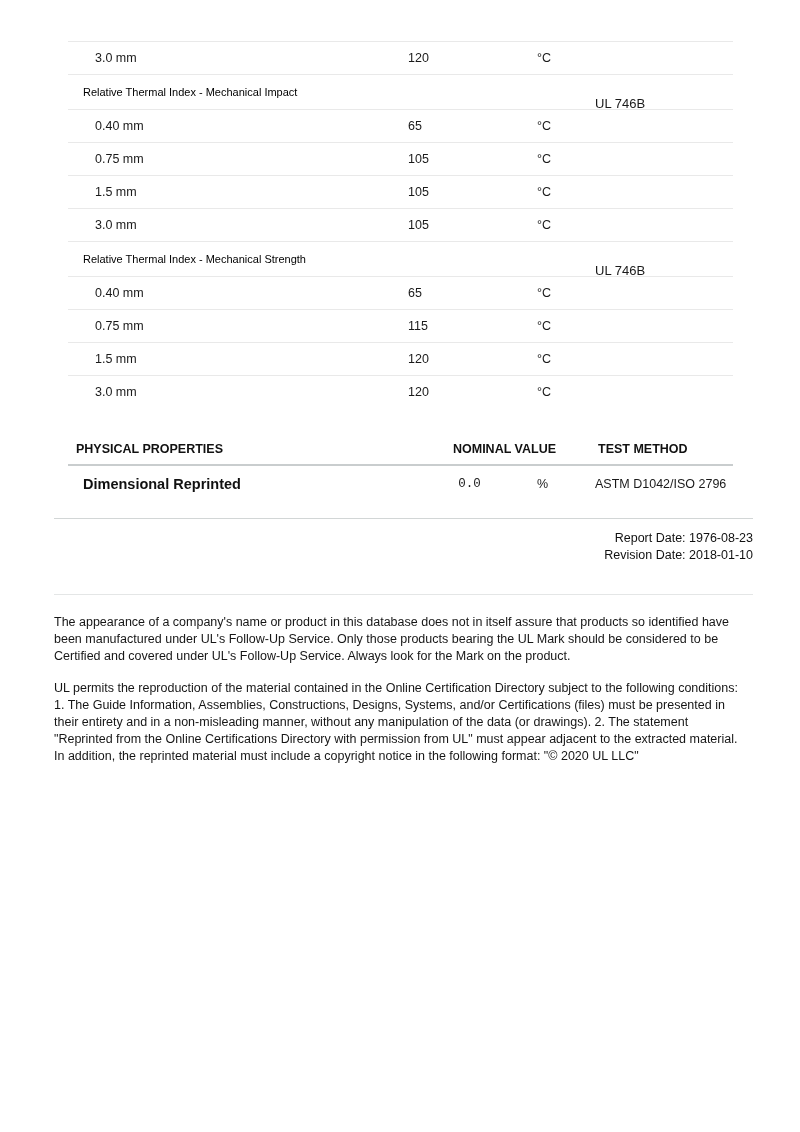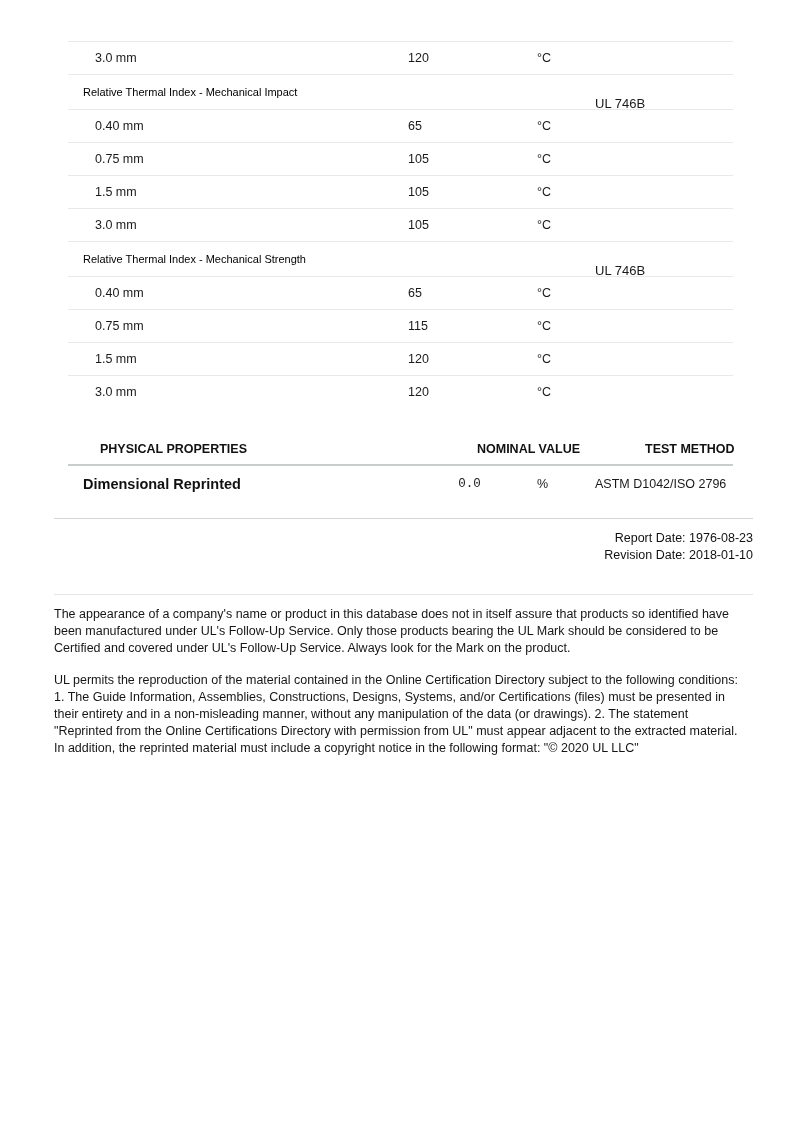--- a/index.html
+++ b/index.html
@@ -34,23 +34,23 @@
   .t-method { flex:0 0 138px; font-size:13px;margin-top:22px; }
 
   
   .phys-table { margin-left:14px; width:665px; margin-top:34px; }
   .p-header {
     display:flex; align-items:flex-end;
     padding-bottom:8px;
     border-bottom:2px solid #c9cdce;
     font-weight:bold; font-size:12.5px; color:#111;
   }
-  .ph-prop   { flex:0 0 340px; padding-left:8px;margin-left:24px; }
+  .ph-prop   { flex:0 0 340px; padding-left:8px; }
   .ph-value  { flex:0 0 148px; text-align:right; }
-  .ph-method { flex:0 0 138px; margin-left:62px; padding-left:3px; }
+  .ph-method { flex:0 0 138px; margin-left:39px; padding-left:3px; }
   .p-row { display:flex; align-items:center; height:36px; font-size:12.5px; }
   .p-prop   { flex:0 0 340px; padding-left:15px; font-weight:bold; font-size:14.5px; color:#111; }
   .p-value  { flex:0 0 123px; text-align:center;font-family:Liberation Mono, monospace; }
   .p-unit   { flex:0 0 20px; margin-left:6px; }
   .p-method { flex:0 0 138px; margin-left:38px; }
 
   
   .rule { border:none; height:0; }
   .rule-strong { border-top:1px solid #d2d6d6; margin-top:16px; }
   .rule-light  { border-top:1px solid #e4e6e6; margin-top:30px; }
@@ -58,21 +58,21 @@
     margin-top:11px;
     text-align:right;
     font-size:12.5px; line-height:17px;
     color:#111;
   }
   .para {
     font-size:12.5px; line-height:17px;
     color:#161616;
     padding-right:10px;
   }
-  .para-1 { margin-top:11px; }
+  .para-1 { margin-top:19px; }
   .para-2 { margin-top:15px; }
 
   .page-number {
     position:absolute;
     right:35px; top:1139px;
     font-size:12px; font-weight:bold; color:#111;
   }
 </style>
 </head>
 <body>

